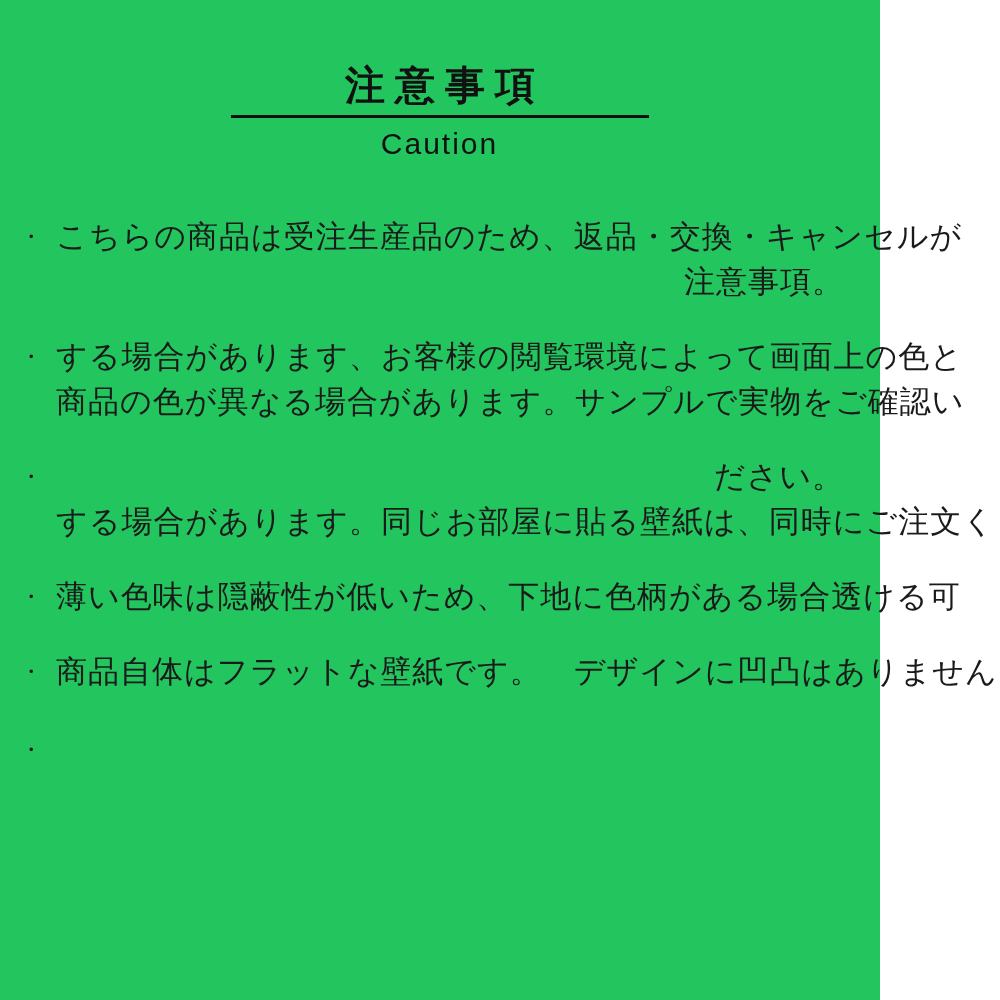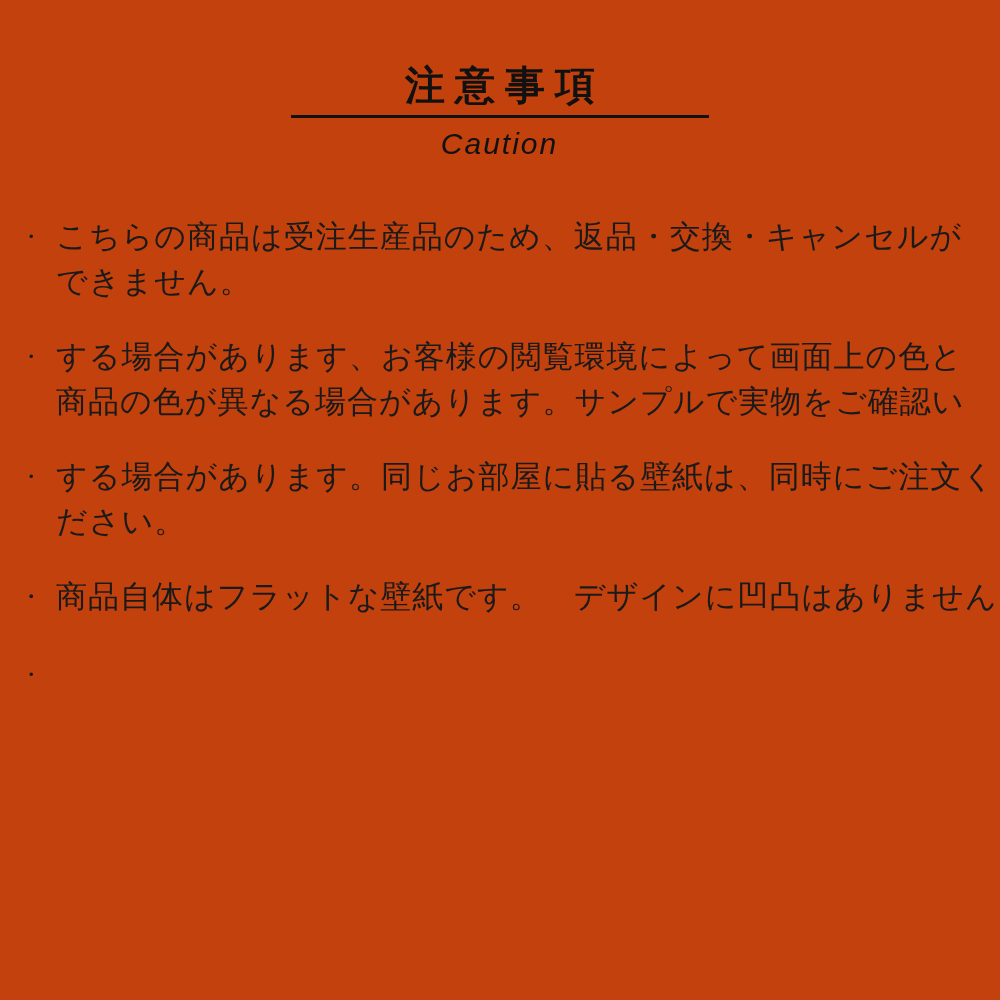--- a/index.html
+++ b/index.html
@@ -8,24 +8,24 @@
     background: #ffffff;
   }
   body {
     width: 1000px;
     height: 1000px;
     font-family: "Liberation Sans", "DejaVu Sans", sans-serif;
     color: #1a1a1a;
     overflow: hidden;
   }
   .page {
-    width: 1000px;
+    width: 880px;
     height: 1000px;
     box-sizing: border-box;
-    background: #c2410c;
+    background: #22c55e;
   }
   
   .header {
     padding-top: 62px;
     text-align: center;
   }
   .title-jp {
     margin: 0;
     font-size: 40px;
     line-height: 46px;
@@ -38,21 +38,20 @@
     width: 418px;
     height: 3px;
     background: #111111;
     border: none;
     margin: 7px auto 0 auto;
   }
   .title-en {
     margin: 9px 1px 0 0;
     font-size: 30px;
     line-height: 34px;
-    font-style: italic;
     font-weight: 500;
     letter-spacing: 2px;
     color: #111111;
   }
   
   .notes {
     margin: 53px 36px 0 0;
     padding: 0;
     list-style: none;
   }
@@ -74,55 +73,57 @@
     left: 20px;
     top: 0;
     width: 24px;
     font-size: 22px;
     line-height: 45px;
     text-align: left;
     color: #1a1a1a;
   }
   .note-line {
     white-space: nowrap;
+    text-align: right;
   }
 </style>
 </head>
 <body>
 
 <div class="page">
 
   <div class="header">
     <h1 class="title-jp">注意事項</h1>
     <div class="title-divider"></div>
     <p class="title-en">Caution</p>
   </div>
 
   <ul class="notes">
 
     <li class="note">
       <span class="bullet">・</span>
       <div class="note-line">こちらの商品は受注生産品のため、返品・交換・キャンセルが</div>
-      <div class="note-line">できません。</div>
+      <div class="note-line">注意事項。</div>
     </li>
 
     <li class="note">
       <span class="bullet">・</span>
       <div class="note-line">する場合があります、お客様の閲覧環境によって画面上の色と</div>
       <div class="note-line">商品の色が異なる場合があります。サンプルで実物をご確認い</div>
     </li>
 
     <li class="note">
       <span class="bullet">・</span>
+      <div class="note-line">ださい。</div>
       <div class="note-line">する場合があります。同じお部屋に貼る壁紙は、同時にご注文く</div>
-      <div class="note-line">ださい。</div>
     </li>
 
     <li class="note">
       <span class="bullet">・</span>
+      <div class="note-line">薄い色味は隠蔽性が低いため、下地に色柄がある場合透ける可</div>
     </li>
 
     <li class="note">
       <span class="bullet">・</span>
       <div class="note-line">商品自体はフラットな壁紙です。　デザインに凹凸はありません。</div>
     </li>
 
     <li class="note">
       <span class="bullet">・</span>
     </li>

